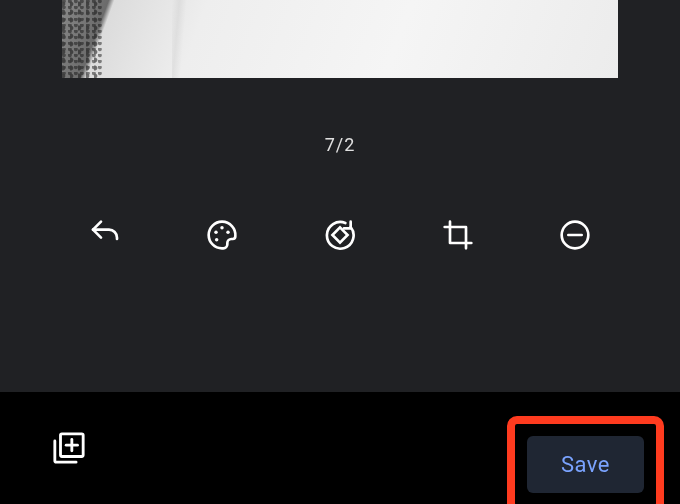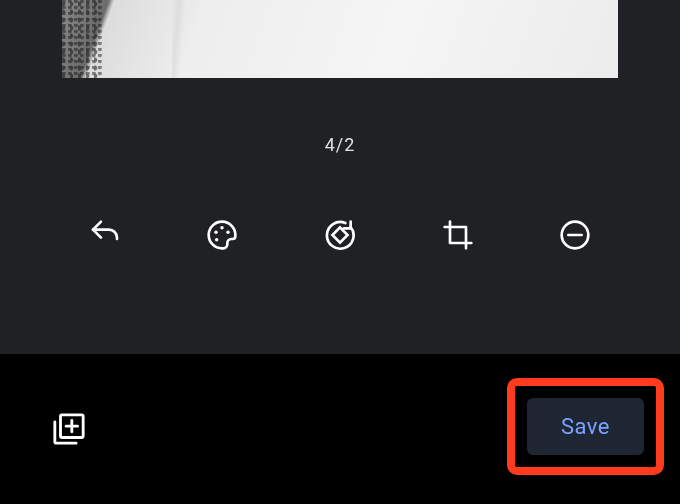--- a/index.html
+++ b/index.html
@@ -68,21 +68,21 @@
       height: 32px;
       stroke: #ffffff;
       fill: none;
       stroke-width: 2;
     }
     .bottom-bar {
       position: absolute;
       bottom: 0;
       left: 0;
       width: 100%;
-      height: 150px;
+      height: 112px;
       background: #000000;
       display: flex;
       align-items: center;
       justify-content: space-between;
       padding: 0 46px 0 52px;
     }
     .add-btn {
       width: 34px;
       height: 34px;
       cursor: pointer;
@@ -113,21 +113,21 @@
       letter-spacing: 0.5px;
     }
   </style>
 </head>
 <body>
 
 <div class="preview-area">
   <div class="image-preview"></div>
 </div>
 
-<div class="counter">4/2</div>
+<div class="counter">7/2</div>
 
 <div class="toolbar">
   <div class="tool-btn">
     <svg viewBox="0 0 24 24">
       <path d="M9 14 L3 8 L9 2" stroke-linecap="round" stroke-linejoin="round"></path>
       <path d="M3 8 H15 a6 6 0 0 1 6 6 v1" stroke-linecap="round" stroke-linejoin="round"></path>
     </svg>
   </div>
   <div class="tool-btn">
     <svg viewBox="0 0 24 24">

